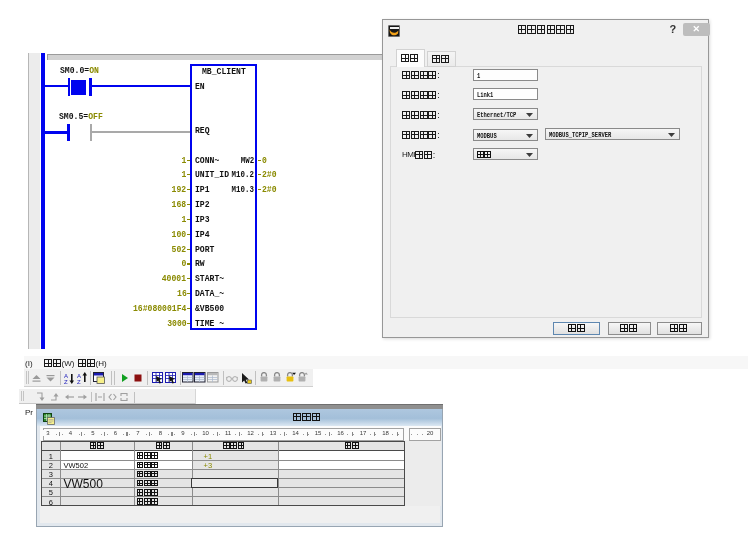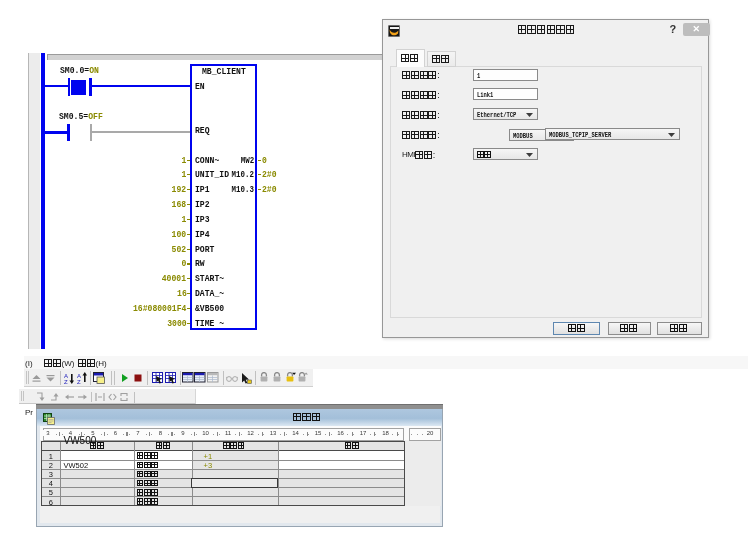--- a/index.html
+++ b/index.html
@@ -153,21 +153,21 @@
   </div>
 <div class="a" style="left:473px;top:88.2px;width:64.5px;height:12px;background:#fefefe;border:1px solid #8a8a8a;box-sizing:border-box;z-index:4;">
     <div class="mono" style="position:absolute;left:3px;top:2.2px;">Link1</div>
   </div>
 <div class="a" style="left:473px;top:108.3px;width:64.5px;height:12px;background:linear-gradient(#f6f6f6,#e7e7e7);border:1px solid #8a8a8a;box-sizing:border-box;z-index:4;">
     <div class="mono" style="position:absolute;left:3px;top:2.2px;">Ethernet/TCP</div>
     <svg width="7" height="4" style="position:absolute;right:4px;top:4px;" viewBox="0 0 7 4">
       <path d="M0 0 L7 0 L3.5 4 Z" fill="#3c3c3c"></path>
     </svg>
   </div>
-<div class="a" style="left:473px;top:129px;width:64.5px;height:12px;background:linear-gradient(#f6f6f6,#e7e7e7);border:1px solid #8a8a8a;box-sizing:border-box;z-index:4;margin-left:36px;">
+<div class="a" style="left:473px;top:129px;width:64.5px;height:12px;background:linear-gradient(#f6f6f6,#e7e7e7);border:1px solid #8a8a8a;box-sizing:border-box;z-index:4;">
     <div class="mono" style="position:absolute;left:3px;top:2.2px;">MODBUS</div>
     <svg width="7" height="4" style="position:absolute;right:4px;top:4px;" viewBox="0 0 7 4">
       <path d="M0 0 L7 0 L3.5 4 Z" fill="#3c3c3c"></path>
     </svg>
   </div>
 <div class="a" style="left:545.3px;top:127.7px;width:135px;height:12px;background:linear-gradient(#f6f6f6,#e7e7e7);border:1px solid #8a8a8a;box-sizing:border-box;z-index:4;">
     <div class="mono" style="position:absolute;left:3px;top:2.2px;">MODBUS_TCPIP_SERVER</div>
     <svg width="7" height="4" style="position:absolute;right:4px;top:4px;" viewBox="0 0 7 4">
       <path d="M0 0 L7 0 L3.5 4 Z" fill="#3c3c3c"></path>
     </svg>
@@ -395,21 +395,21 @@
 <div class="a fx" style="left:344.5px;top:441.8px;color:#111;">
     <i class="z z7"></i>
     <i class="z z7"></i>
   </div>
 <div class="a" style="left:42.4px;top:452.0px;width:17px;text-align:center;font-size:7.5px;color:#111;">1</div>
 <div class="a" style="left:42.4px;top:461.1px;width:17px;text-align:center;font-size:7.5px;color:#111;">2</div>
 <div class="a" style="left:42.4px;top:470.2px;width:17px;text-align:center;font-size:7.5px;color:#111;">3</div>
 <div class="a" style="left:42.4px;top:479.3px;width:17px;text-align:center;font-size:7.5px;color:#111;">4</div>
 <div class="a" style="left:42.4px;top:488.4px;width:17px;text-align:center;font-size:7.5px;color:#111;">5</div>
 <div class="a" style="left:42.4px;top:497.5px;width:17px;text-align:center;font-size:7.5px;color:#111;">6</div>
-<div class="a" style="left:63.5px;top:435px;font-size:10px;color:#111;">VW500</div>
+<div class="a" style="left:63.5px;top:477px;font-size:12px;color:#111;">VW500</div>
 <div class="a" style="left:63.5px;top:461.3px;font-size:7.5px;color:#111;">VW502</div>
 <div class="a fx" style="left:136.5px;top:452.4px;color:#111;">
     <i class="z z7"></i>
     <i class="z z7"></i>
     <i class="z z7"></i>
   </div>
 <div class="a fx" style="left:136.5px;top:461.5px;color:#111;">
     <i class="z z7"></i>
     <i class="z z7"></i>
     <i class="z z7"></i>

